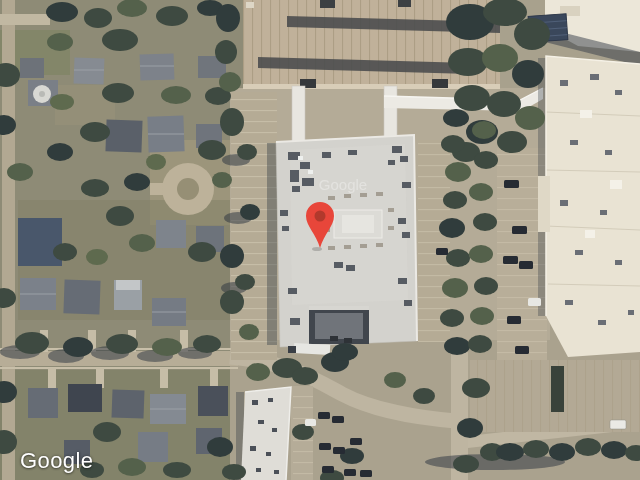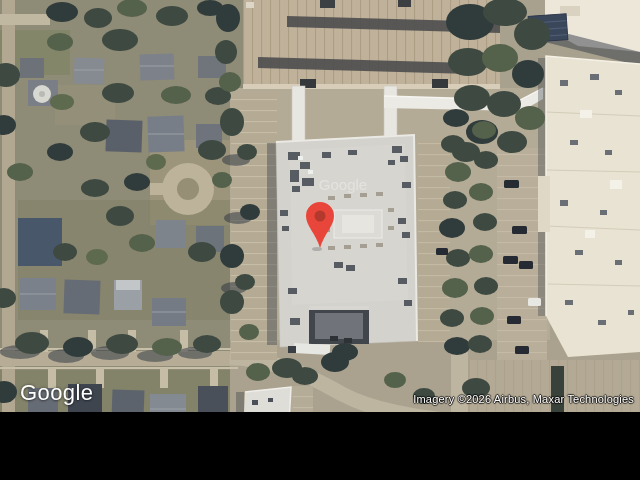--- a/index.html
+++ b/index.html
@@ -1,17 +1,17 @@
 <!DOCTYPE html>
 <html><head>
 <meta charset="utf-8">
 <style>
   html,body{margin:0;padding:0;background:#000;}
   .viewport{
-    position:relative;width:640px;height:412px;overflow:hidden;
+    position:relative;width:640px;height:480px;overflow:hidden;
     font-family:"Liberation Sans",sans-serif;
     background:#a8a18d;
   }
   .map-svg{position:absolute;left:0;top:0;width:640px;height:480px;display:block;}
   .pin-wrap{position:absolute;left:300px;top:194px;width:40px;height:60px;}
   .google-logo{
     position:absolute;left:20px;bottom:6px;
     color:#fff;font-size:22px;font-weight:500;letter-spacing:.4px;
     text-shadow:0 0 3px rgba(0,0,0,.45),0 1px 2px rgba(0,0,0,.35);
     user-select:none;cursor:pointer;
@@ -410,15 +410,14 @@
 
   <div class="pin-wrap">
     <svg width="40" height="60" viewBox="0 0 40 60">
       <ellipse cx="17" cy="55" rx="5" ry="2" fill="#000" opacity=".18"></ellipse>
       <path d="M20,54 C16,40 6,32 6,22 a14,14 0 1,1 28,0 C34,32 24,40 20,54 Z" fill="#E8463A"></path>
       <circle cx="20" cy="22" r="5.5" fill="#B2392C"></circle>
     </svg>
   </div>
 
   <div class="google-logo">Google</div>
-  <div class="attribution">Imagery ©2026 Airbus, Maxar Technologies</div>
 
 </div>
 
 </body></html>

